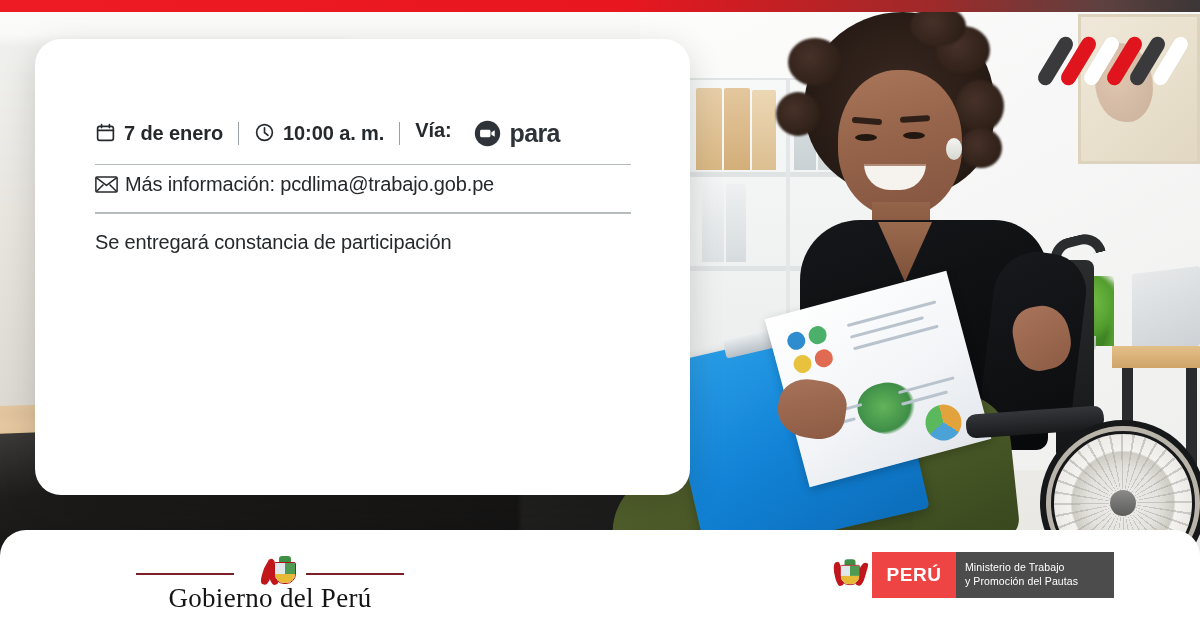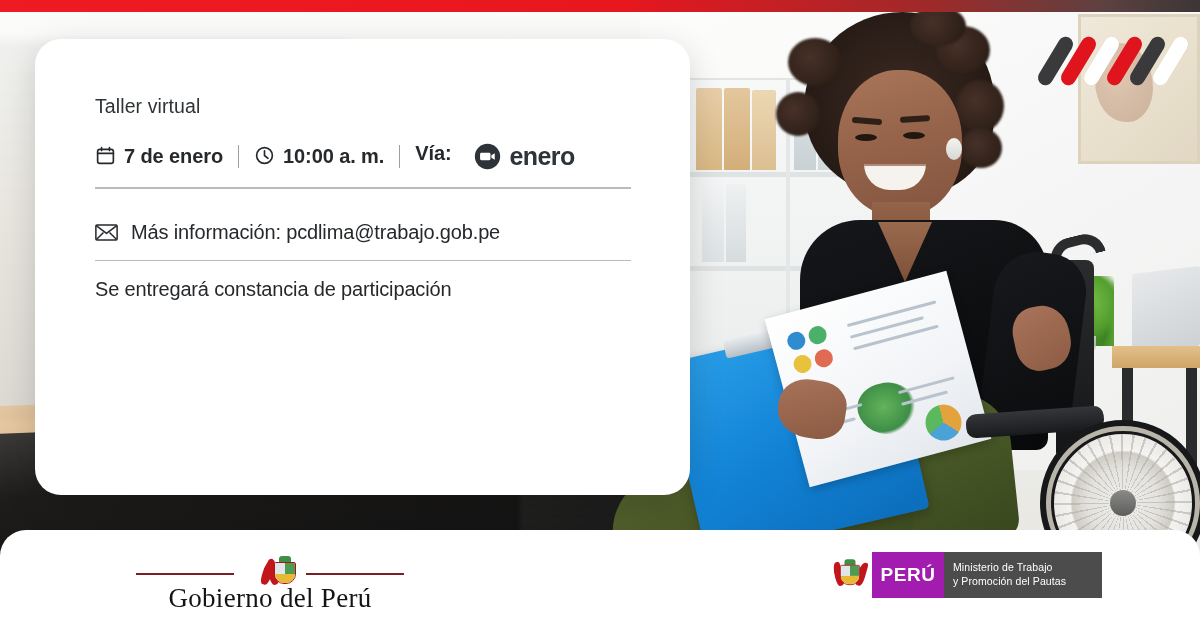--- a/index.html
+++ b/index.html
@@ -293,22 +293,22 @@
   .meta-item{ display:flex; align-items:flex-start; gap:8px; }
   .meta-sep{
     width:1px; height:23px; background:#9aa0a4; margin:0 15px;
   }
   .via-label{ font-weight:bold; margin-right:14px; }
 
   .divider{
     width:536px; height:1.4px; background:#b6bbbe; margin:16px 0 0 0;
   }
   .info-row{
-    display:flex; align-items:center; gap:13px;
-    margin-top:32px; font-size:20px; color:#26292c; letter-spacing:-.15px;
+    display:flex; align-items:center; gap:7px;
+    margin-top:8px; font-size:20px; color:#26292c; letter-spacing:-.15px;
   }
   .note{
     margin-top:17px; font-size:20px; color:#26292c; letter-spacing:-.15px;
   }
 
   .zoom-logo{ display:flex; align-items:center; gap:9px; }
   .zoom-word{
     font-size:25px; font-weight:bold; color:#2d3338; letter-spacing:-.6px;
   }
 
@@ -333,21 +333,21 @@
     margin-top:-1px;
   }
 
   .mintra{
     position:absolute; left:828px; top:22px; display:flex; align-items:stretch; height:46px;
   }
   .mintra .shield-wrap{
     width:44px; display:flex; align-items:center; justify-content:center;
   }
   .mintra .peru{
-    width:72px; background:#a21caf; color:#ffffff;
+    width:84px; background:#ef4444; color:#ffffff;
     display:flex; align-items:center; justify-content:center;
     font-size:19px; font-weight:bold; letter-spacing:.6px;
   }
   .mintra .minlabel{
     width:158px; background:#4c4c4c; color:#ffffff;
     display:flex; flex-direction:column; justify-content:center;
     padding-left:9px; font-size:10.5px; line-height:1.32; letter-spacing:.1px;
   }
 
   
@@ -477,21 +477,20 @@
       <span class="bar" style="left: 23px; background: rgb(224, 20, 28);"></span>
       <span class="bar" style="left: 46px; background: rgb(255, 255, 255); box-shadow: rgba(0, 0, 0, 0.1) 0px 0px 1px;"></span>
       <span class="bar" style="left: 69px; background: rgb(224, 20, 28);"></span>
       <span class="bar" style="left: 92px; background: rgb(58, 58, 60);"></span>
       <span class="bar" style="left: 115px; background: rgb(255, 255, 255); box-shadow: rgba(0, 0, 0, 0.1) 0px 0px 1px;"></span>
     </div>
 
   <div class="card">
     <div class="card-inner">
 
-      <div class="eyebrow">Taller virtual</div>
 
 
       <div class="meta-row">
 
         <div class="meta-item">
           <span>
             <svg width="21" height="21" viewBox="0 0 24 24" fill="none" stroke="#26292c" stroke-width="1.9" stroke-linecap="round">
               <rect x="3" y="5" width="18" height="16" rx="2.5"></rect>
               <path d="M3 9.5h18"></path>
               <path d="M7.5 3v3.4M16.5 3v3.4"></path>
@@ -517,21 +516,21 @@
         <div class="meta-item">
           <span class="via-label">Vía:</span>
           <span class="zoom-logo">
             <span>
               <svg width="27" height="27" viewBox="0 0 32 32">
                 <circle cx="16" cy="16" r="15" fill="#2d3338"></circle>
                 <path d="M8.8 11.6h9.1c.9 0 1.6.7 1.6 1.6v5.6c0 .9-.7 1.6-1.6 1.6H8.8c-.9 0-1.6-.7-1.6-1.6v-5.6c0-.9.7-1.6 1.6-1.6z" fill="#fff"></path>
                 <path d="M20.6 14.6l4-2.5v7.8l-4-2.5z" fill="#fff"></path>
               </svg>
             </span>
-            <span class="zoom-word">enero</span>
+            <span class="zoom-word">para</span>
           </span>
         </div>
 
       </div>
 
       <div class="divider"></div>
 
       <div class="info-row">
         <span>
           <svg width="23" height="19" viewBox="0 0 26 20" fill="none" stroke="#26292c" stroke-width="1.7" stroke-linejoin="round">

